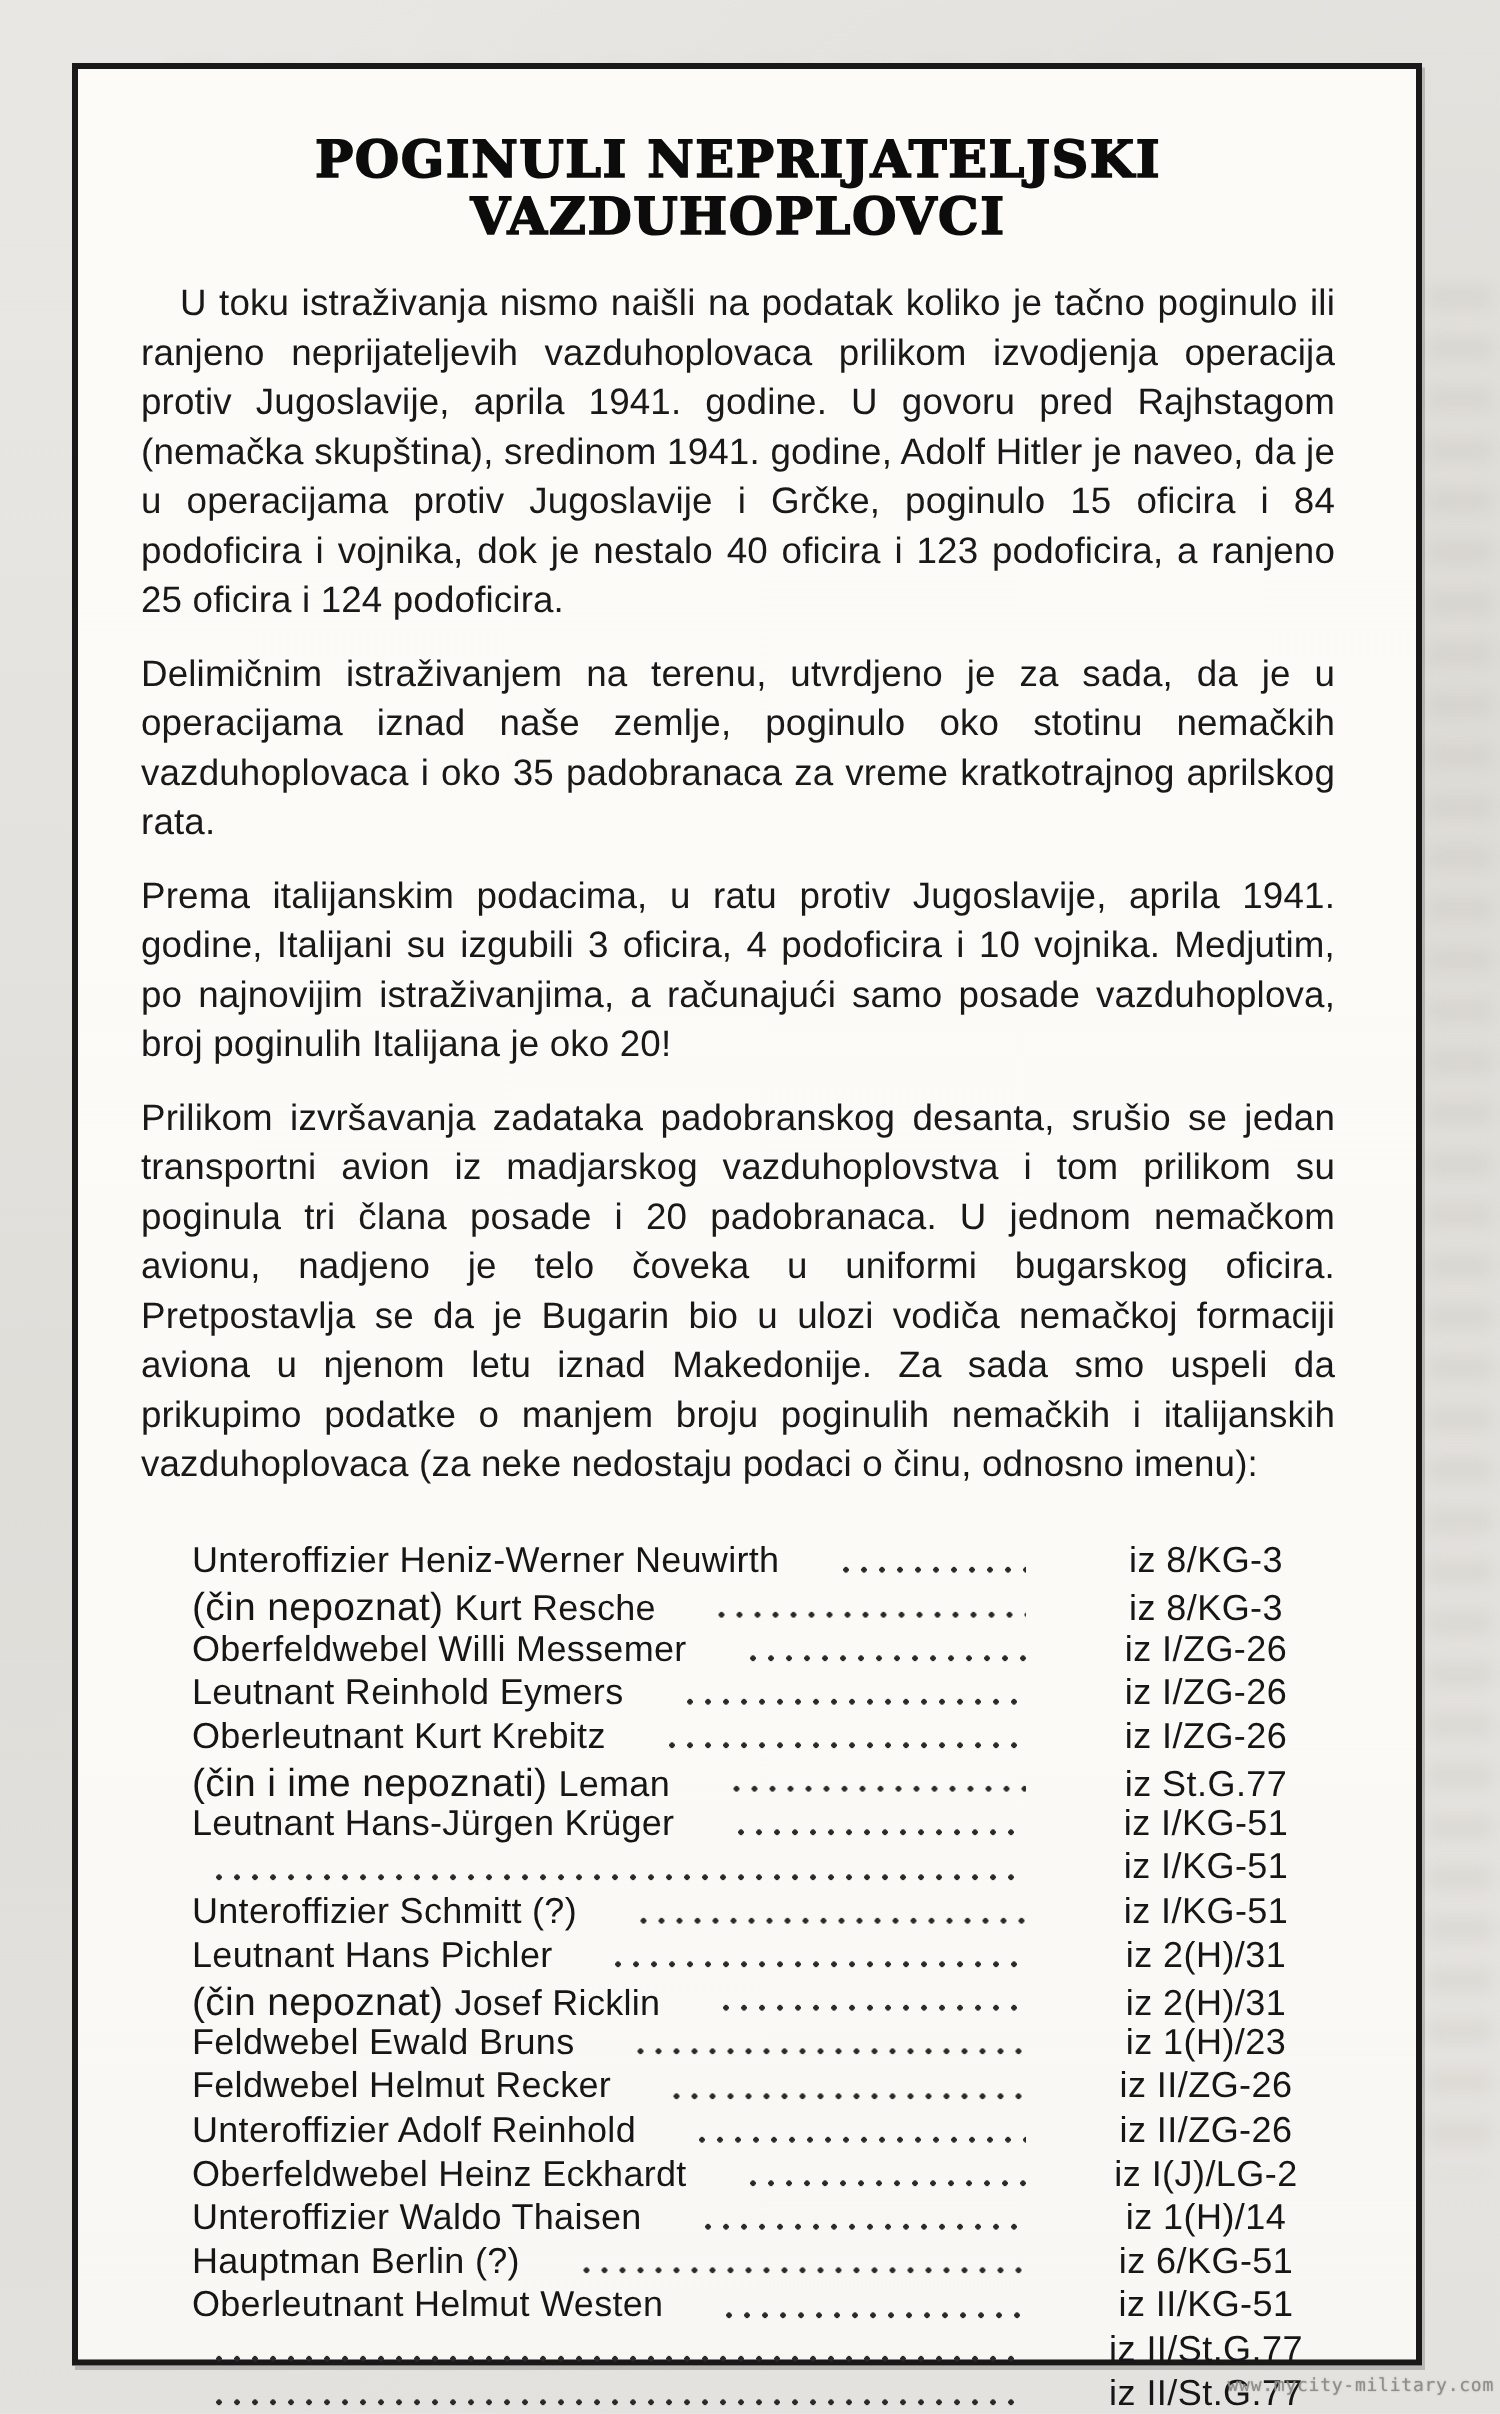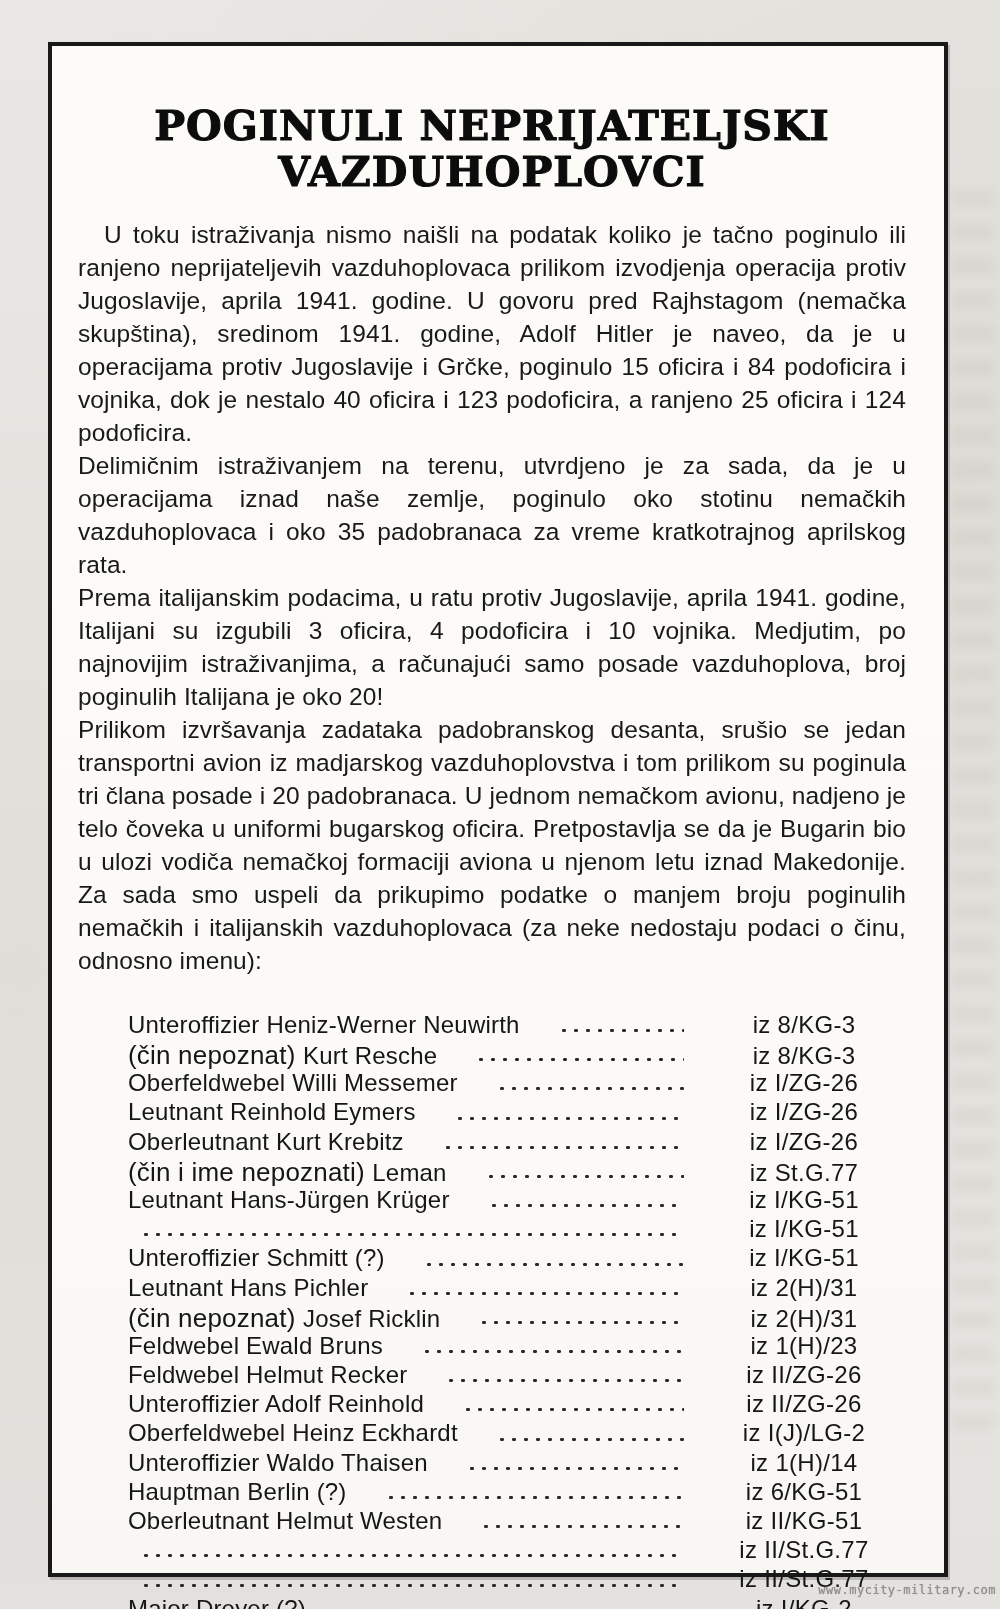--- a/index.html
+++ b/index.html
@@ -41,31 +41,31 @@
   }
   .content{
     position:absolute;inset:0;
     padding:42px 38px 0 26px;
     box-sizing:border-box;
   }
   .doc-title{
     text-align:center;
     font-family:"DejaVu Serif", serif;
     font-weight:bold;
-    font-size:41px;
+    font-size:34px;
     line-height:1.12;
     letter-spacing:1px;
     color:#0c0c0c;
     -webkit-text-stroke:1.1px #0c0c0c;
-    margin:16px 0 22px 0;
+    margin:0 0 22px 0;
   }
   .doc-title .t-line{display:block;}
   .body-text{ color:#191919; }
   .body-text p{
-    margin:0;
+    margin:16px;
     font-size:24.5px;
     line-height:33px;
     text-align:justify;
     letter-spacing:.1px;
   }
   .body-text p.indent{ text-indent:26px; }
   .casualty-list{
     margin:34px 0 0 50px;
     padding-right:18px;
   }

